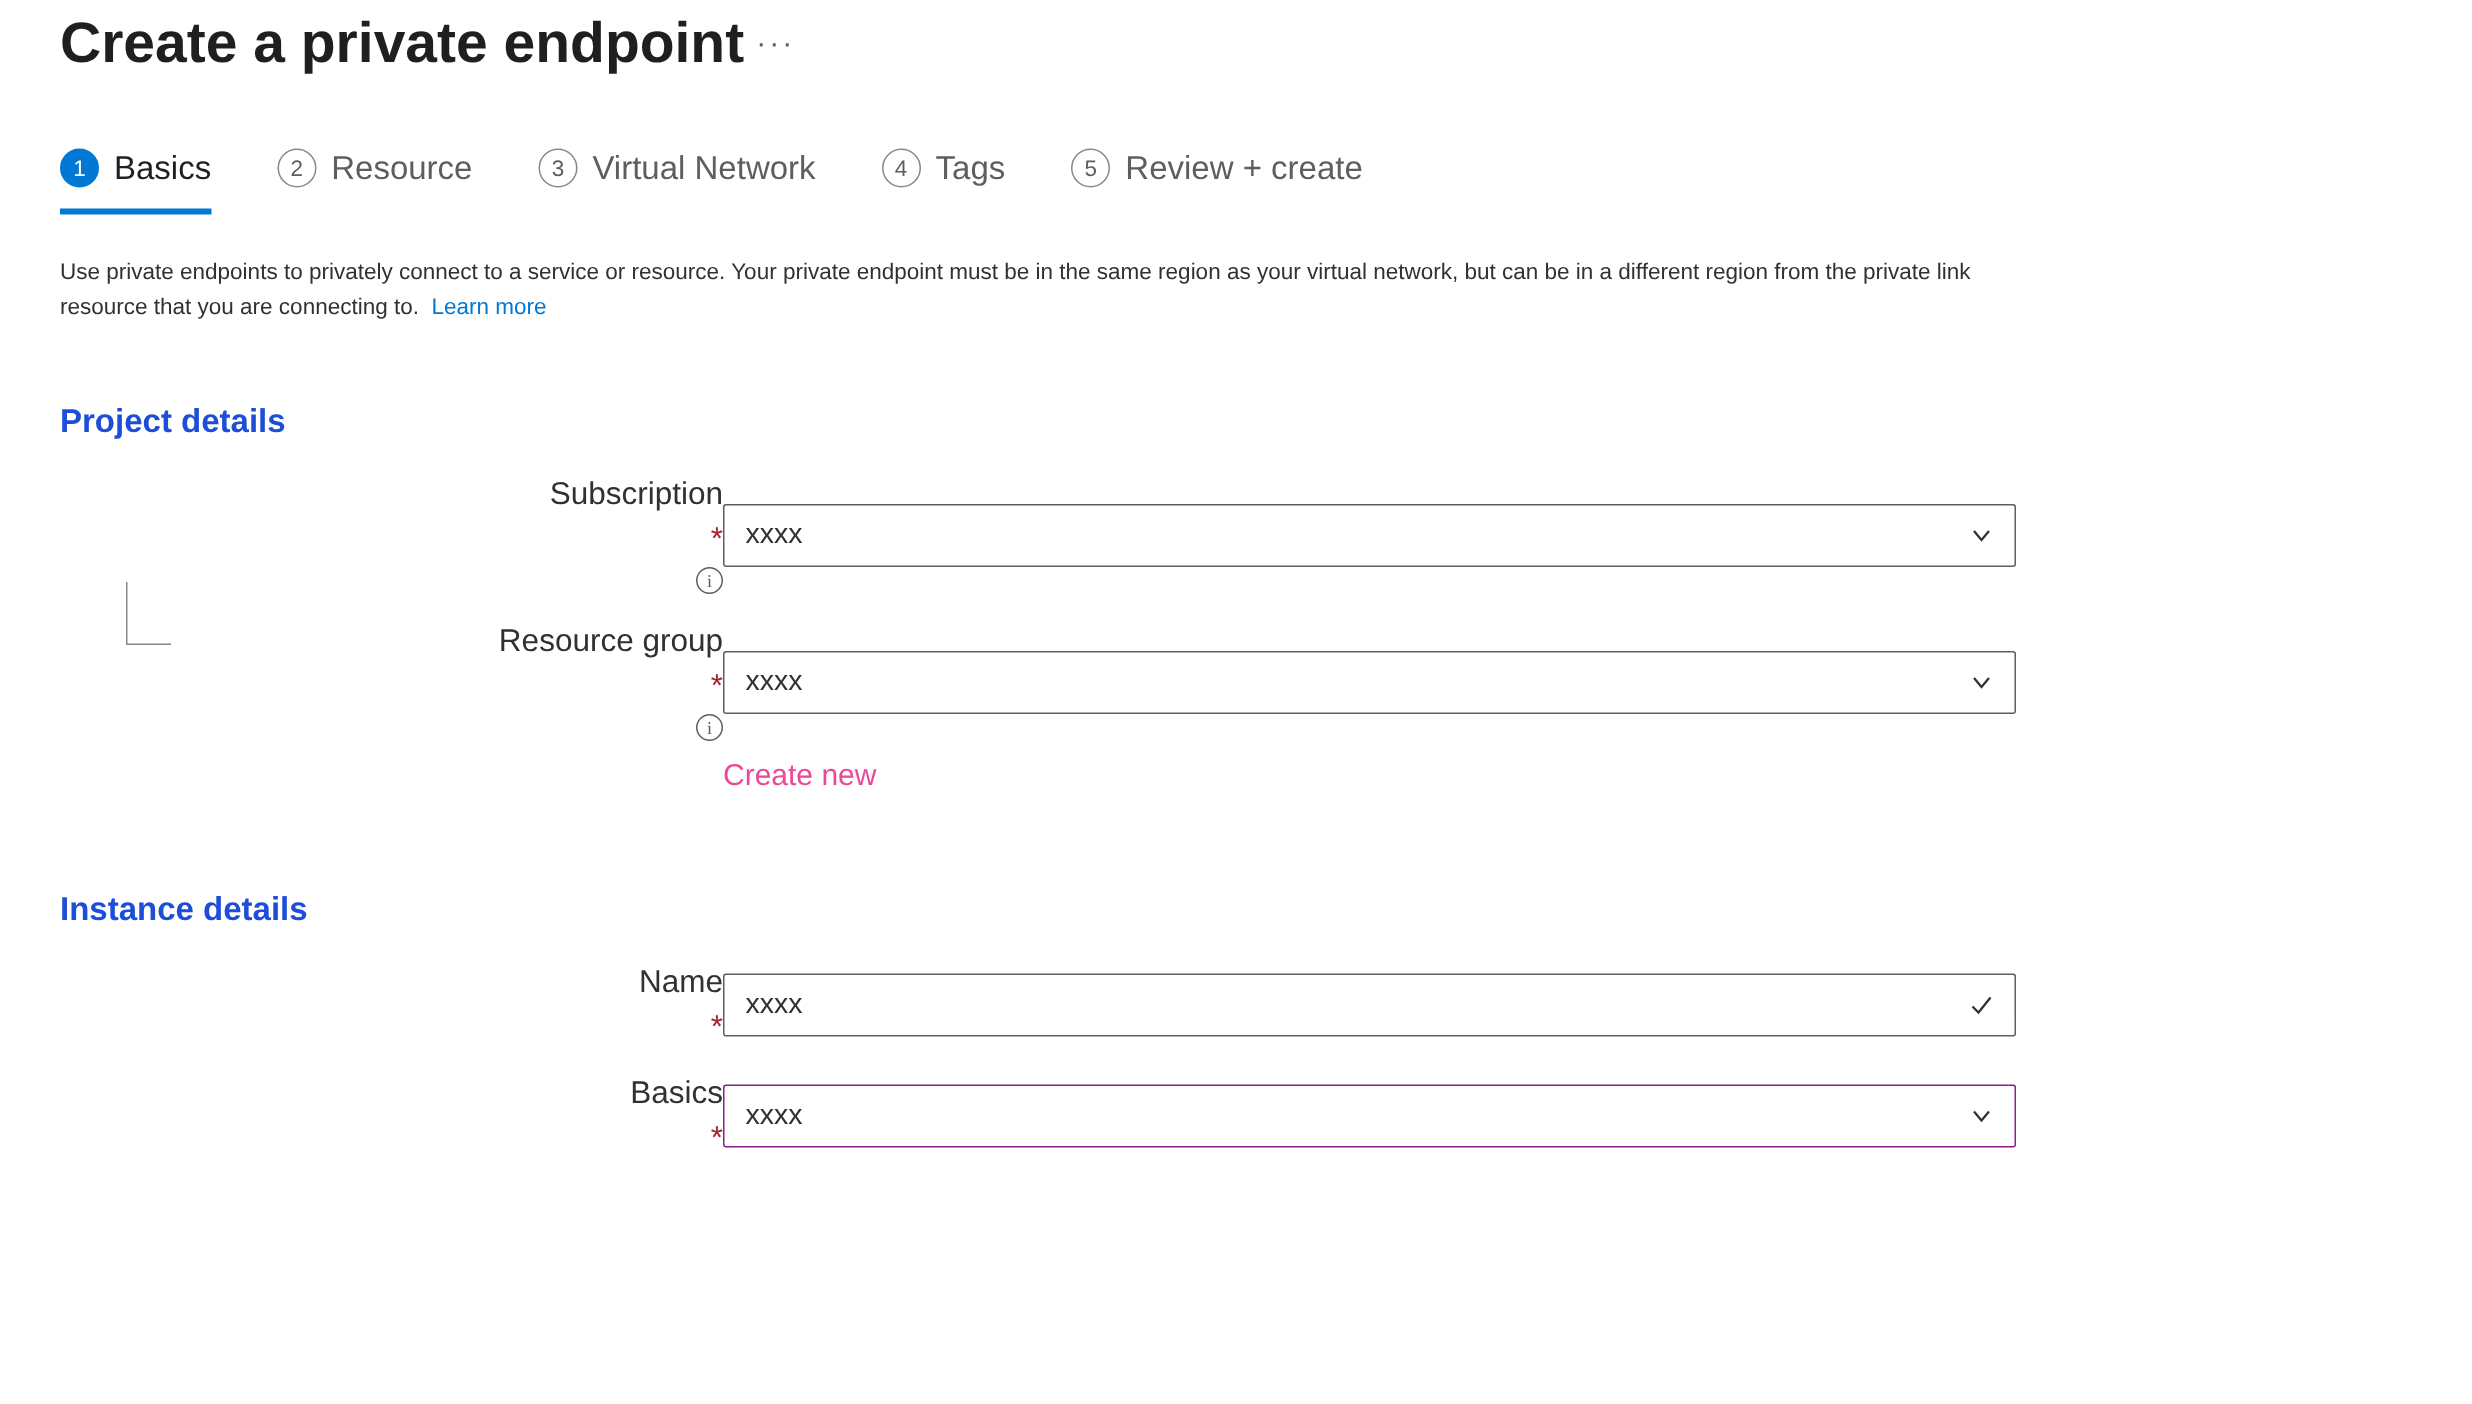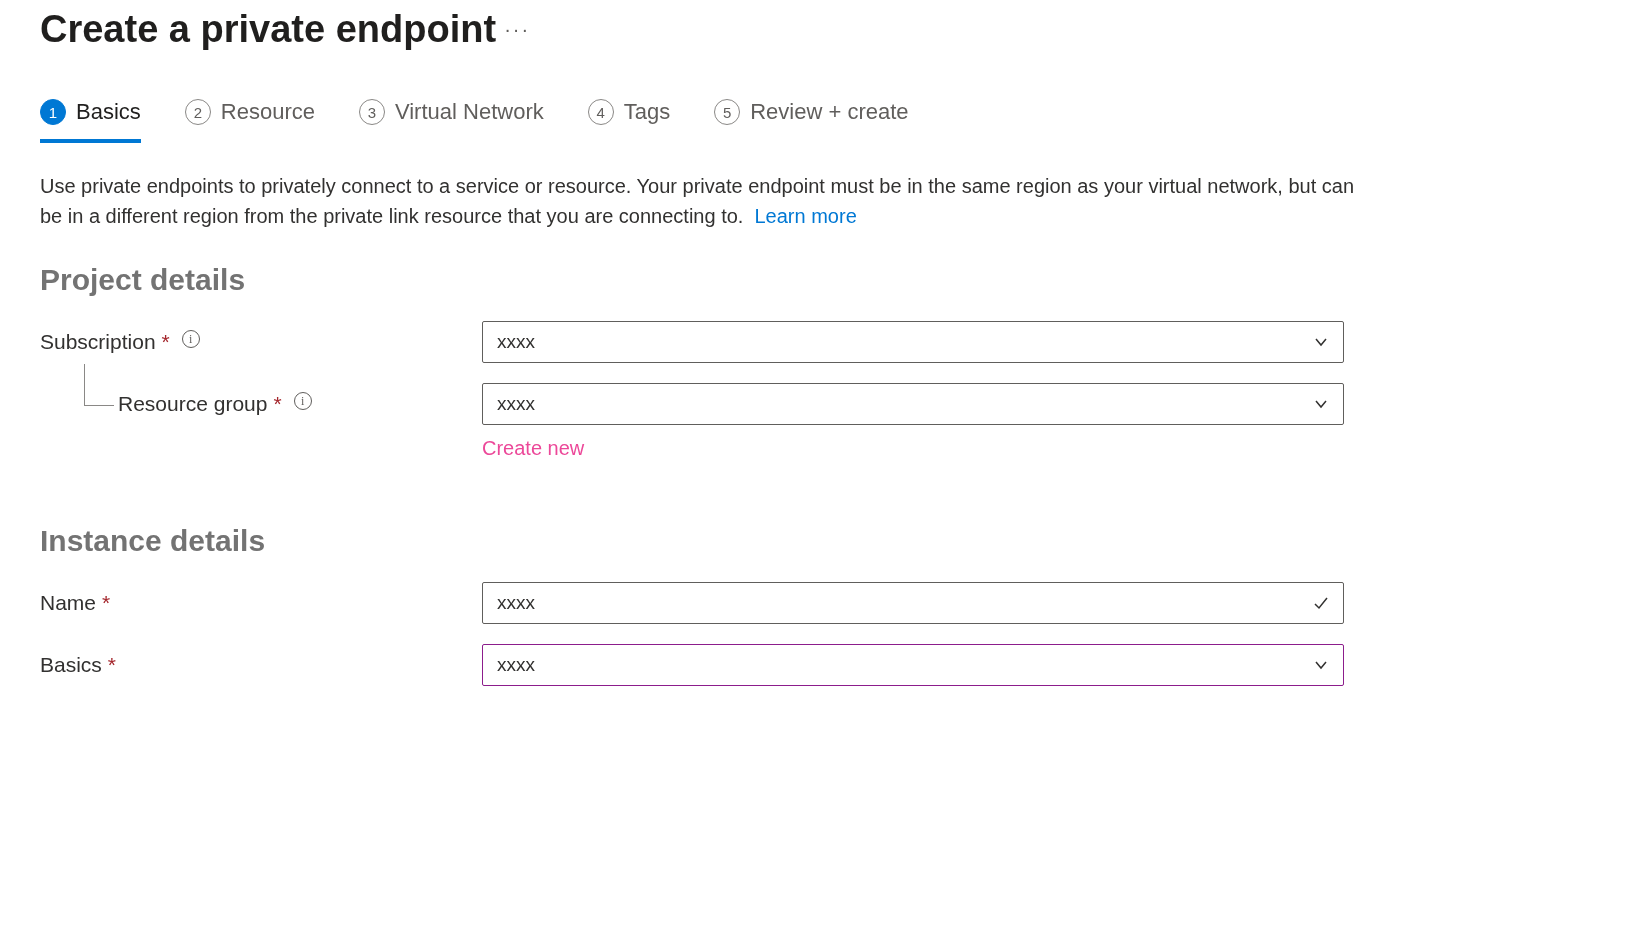--- a/index.html
+++ b/index.html
@@ -59,49 +59,50 @@
       font-size: 15px;
       color: #605e5c;
       font-weight: 400;
     }
     .tab.active .step-circle {
       background: #0078d4;
       border-color: #0078d4;
       color: #fff;
     }
     .description {
-      font-size: 20px;
+      font-size: 15px;
       color: #323130;
       line-height: 1.5;
       max-width: 1320px;
-      margin-bottom: 32px;
+      margin-bottom: 52px;
     }
     .learn-more {
       color: #0078d4;
       text-decoration: none;
       cursor: pointer;
     }
     .section-heading {
-      font-size: 30px;
+      font-size: 22px;
       font-weight: 600;
-      color: #737373;
+      color: #1d4ed8;
       margin-bottom: 24px;
     }
     .form-row {
       display: flex;
       align-items: center;
       margin-bottom: 20px;
     }
     .label-cell {
       width: 442px;
       display: flex;
-      align-items: flex-start;
+      align-items: flex-end;
       gap: 6px;
       font-size: 21px;
       color: #323130;
+      flex-direction: column;
     }
     .label-cell.indented {
       padding-left: 78px;
       position: relative;
     }
     .indent-connector {
       position: absolute;
       left: 44px;
       top: -28px;
       width: 30px;

